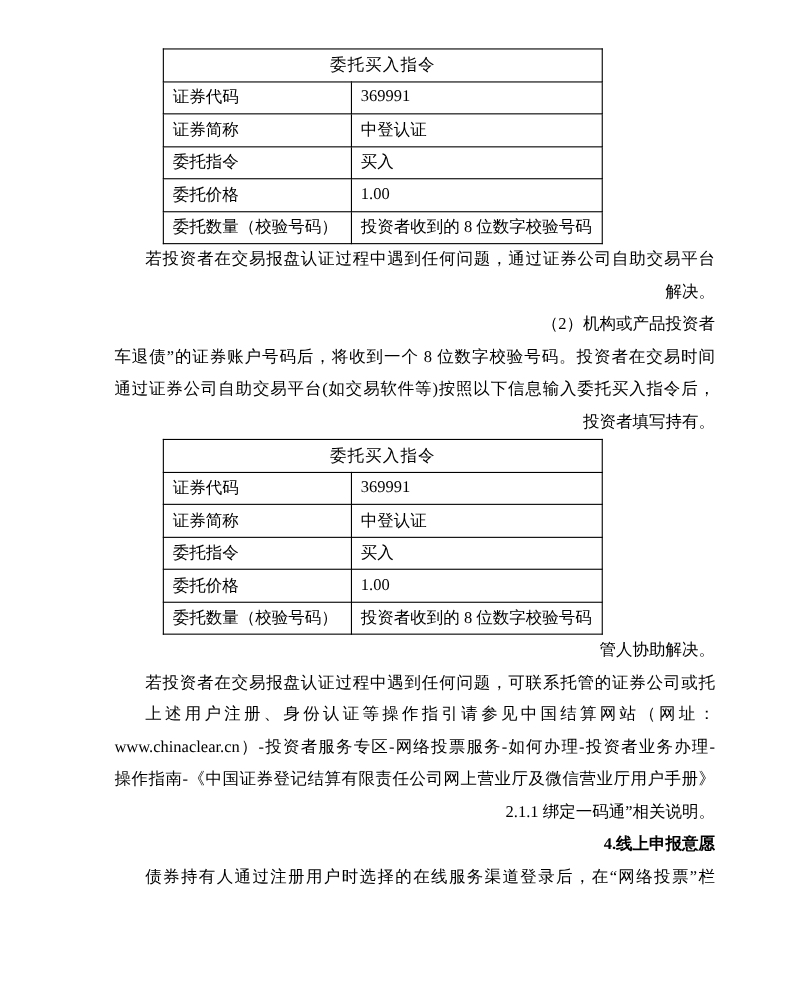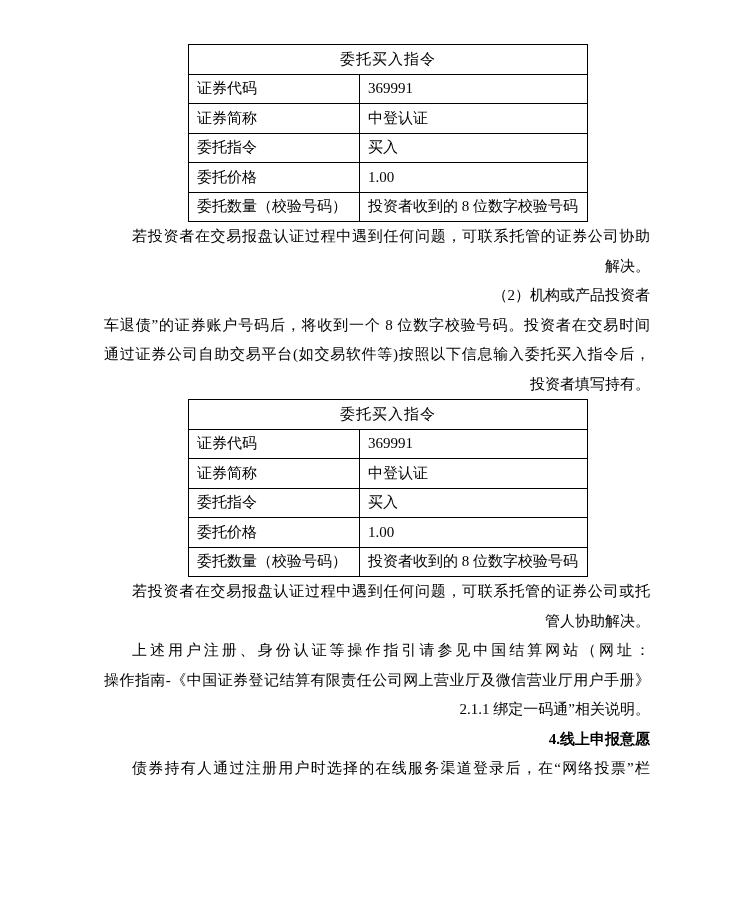--- a/index.html
+++ b/index.html
@@ -14,21 +14,21 @@
   }
   .content {
     position: absolute;
     left: 104px;
     top: 0;
     width: 546px;
   }
   table.order-table {
     border-collapse: collapse;
     width: 399px;
-    margin-left: 84px;
+    margin-left: 44px;
     table-layout: fixed;
     padding-left: 20px;
   }
   table.t1 { margin-top: 44px; }
   table.t2 { margin-top: 0; }
   table.order-table td {
     border: 1px solid #000000;
     height: 28.5px;
     font-size: 15px;
     vertical-align: middle;
@@ -88,21 +88,21 @@
         <td>委托价格</td>
         <td>1.00</td>
       </tr>
       <tr>
         <td>委托数量（校验号码）</td>
         <td>投资者收到的 8 位数字校验号码</td>
       </tr>
     </tbody>
       </table>
 
-    <div class="line ind full">若投资者在交易报盘认证过程中遇到任何问题，可联系托管的证券公司协助</div>
+    <div class="line ind full">若投资者在交易报盘认证过程中遇到任何问题，通过证券公司自助交易平台</div>
     <div class="line">解决。</div>
     <div class="line ind">（2）机构或产品投资者</div>
     <div class="line full">车退债”的证券账户号码后，将收到一个 8 位数字校验号码。投资者在交易时间</div>
     <div class="line full">通过证券公司自助交易平台(如交易软件等)按照以下信息输入委托买入指令后，</div>
     <div class="line">投资者填写持有。</div>
 
     <table class="order-table t2">
       <colgroup>
           <col class="c1">
           <col class="c2">
@@ -127,23 +127,24 @@
         <td>委托价格</td>
         <td>1.00</td>
       </tr>
       <tr>
         <td>委托数量（校验号码）</td>
         <td>投资者收到的 8 位数字校验号码</td>
       </tr>
     </tbody>
       </table>
 
+    <div class="line">管人协助解决。</div>
     <div class="line ind full">若投资者在交易报盘认证过程中遇到任何问题，可联系托管的证券公司或托</div>
-    <div class="line">管人协助解决。</div>
     <div class="line ind full">上述用户注册、身份认证等操作指引请参见中国结算网站（网址：</div>
+    <div class="line full">www.chinaclear.cn）-投资者服务专区-网络投票服务-如何办理-投资者业务办理-</div>
     <div class="line full">操作指南-《中国证券登记结算有限责任公司网上营业厅及微信营业厅用户手册》</div>
     <div class="line">2.1.1 绑定一码通”相关说明。</div>
 
     <div class="line ind heading">4.线上申报意愿</div>
 
     <div class="line ind full">债券持有人通过注册用户时选择的在线服务渠道登录后，在“网络投票”栏</div>
 
   </div>
 </div>
 

